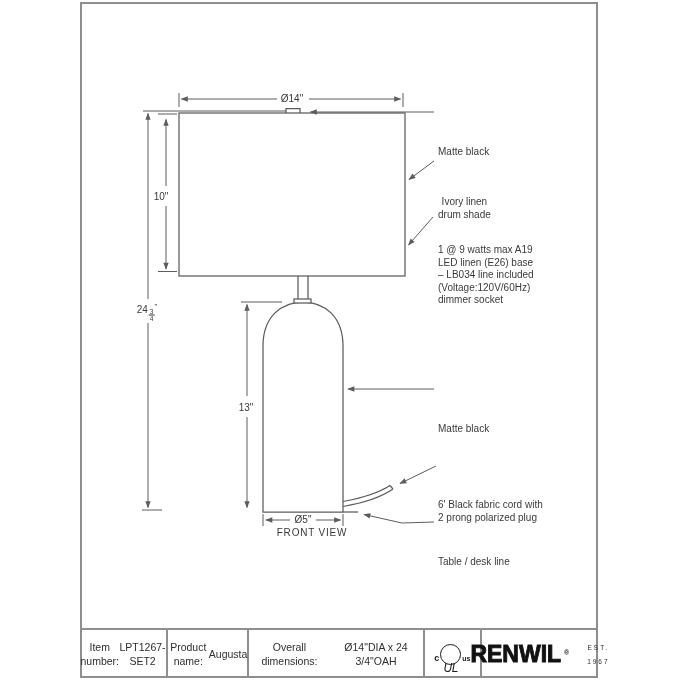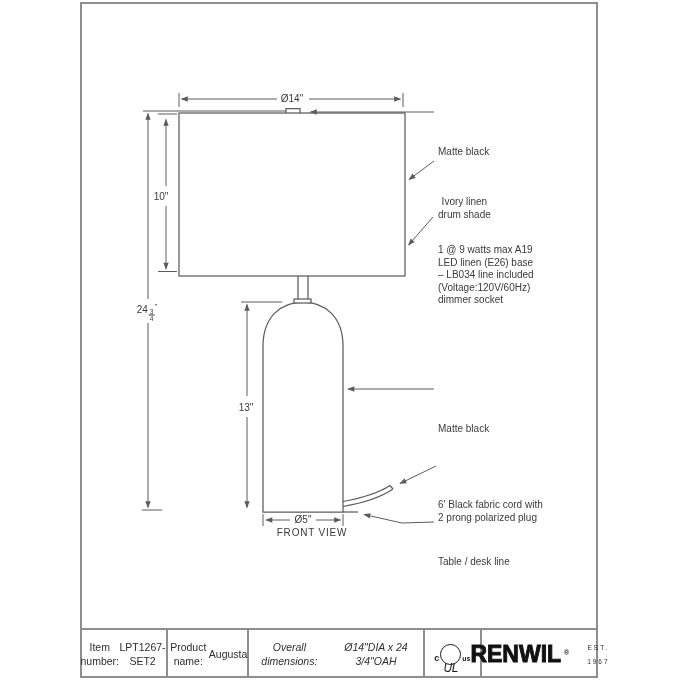--- a/index.html
+++ b/index.html
@@ -18,21 +18,21 @@
         font-size:6.5px;line-height:5.5px;vertical-align:-1px;margin-left:1px;}
   .frac .num{border-bottom:1px solid #3a3a3a;padding:0 1px;}
   .inch-sup{font-size:8px;vertical-align:4px;}
   
   .titleblock{position:absolute;left:80px;top:628px;width:518px;height:50px;
               border-top:2px solid #8e8e8e;box-sizing:border-box;display:flex;}
   .tb-cell{border-right:2px solid #8e8e8e;box-sizing:border-box;display:flex;
            align-items:center;justify-content:center;
            font-size:10.5px;line-height:14px;color:#2e2e2e;text-align:center;}
   .tb-cell:last-child{border-right:none;gap:26px;}
-  .tb-item{width:90px;} .tb-prod{width:84px;} .tb-dims{width:180px;font-style:italic;}
+  .tb-item{width:90px;} .tb-prod{width:84px;} .tb-dims{width:180px;}
   .tb-cert{width:59px;} .tb-brand{width:116px;}
   
   .cul{display:flex;align-items:center;color:#1a1a1a;}
   .cul .c{font-size:9px;font-weight:700;margin-top:8px;margin-right:1px;}
   .cul .circle{width:19px;height:19px;border:1.7px solid #1a1a1a;border-radius:50%;
                display:flex;align-items:center;justify-content:center;}
   .cul .ul{font-size:12px;font-weight:400;font-style:italic;letter-spacing:-.5px;margin-top:27px;}
   .cul .us{font-size:7px;font-weight:700;margin-top:9px;margin-left:1px;}
   
   .brand-name{font-size:23px;font-weight:700;letter-spacing:0;color:#111;

